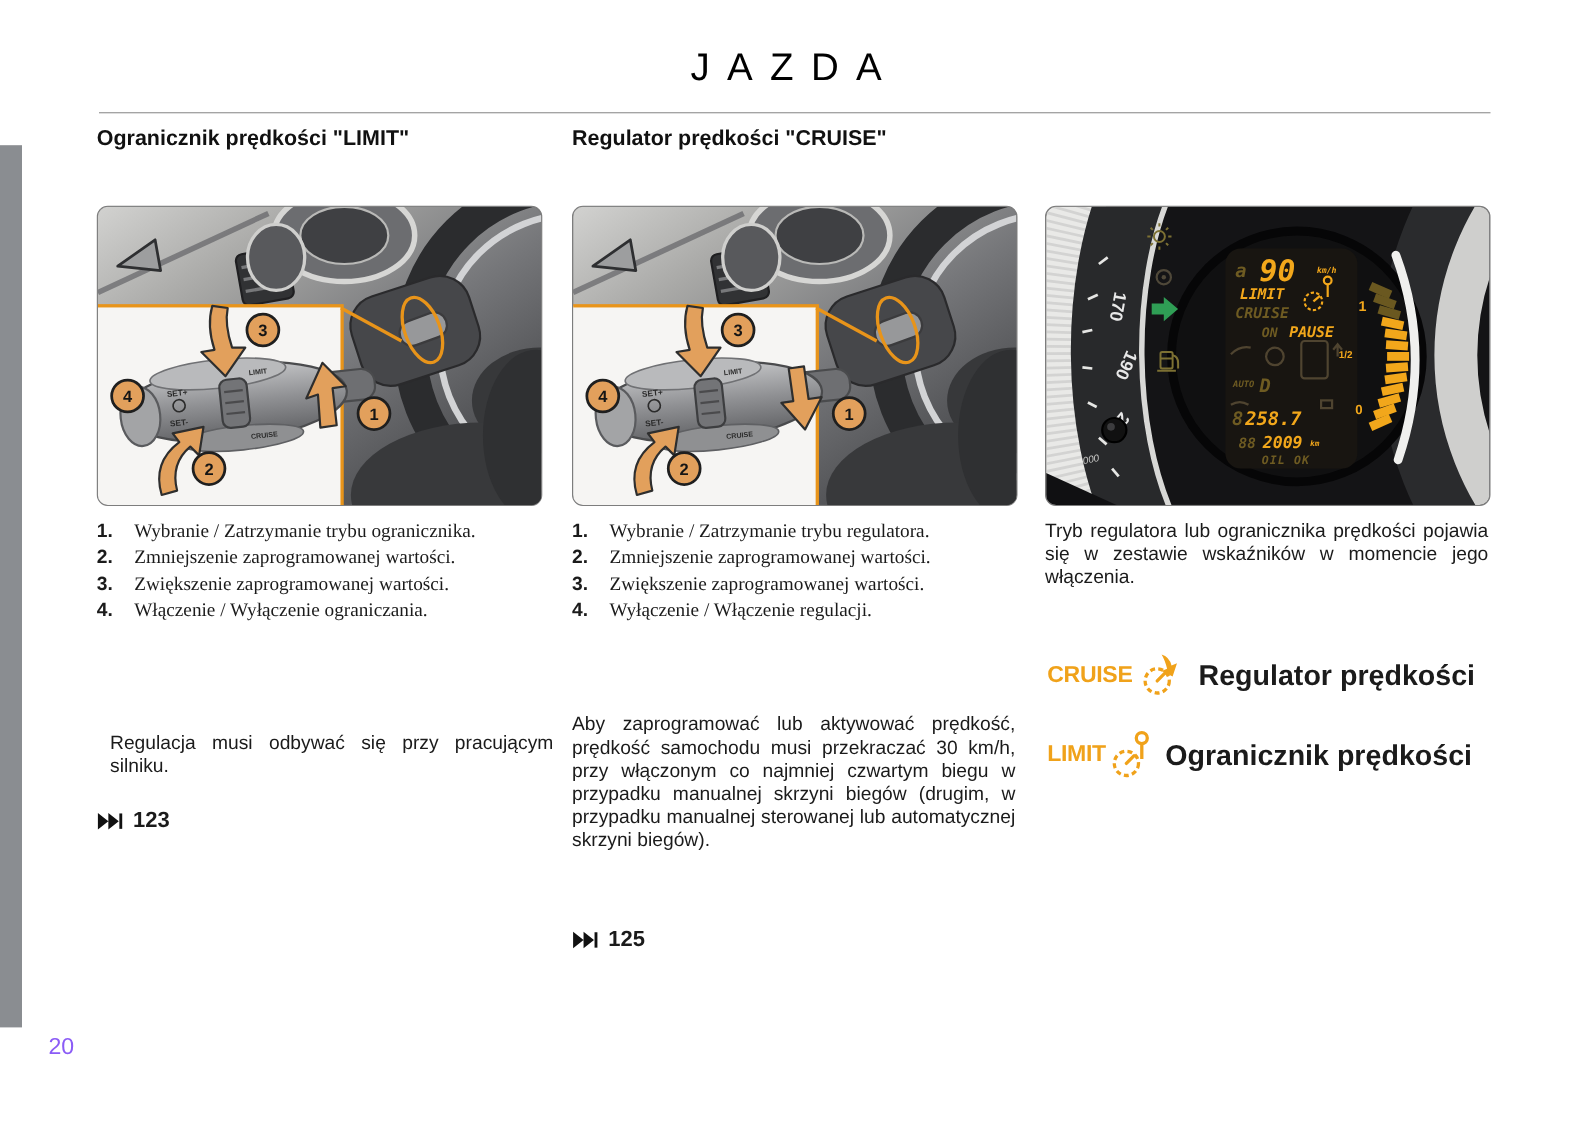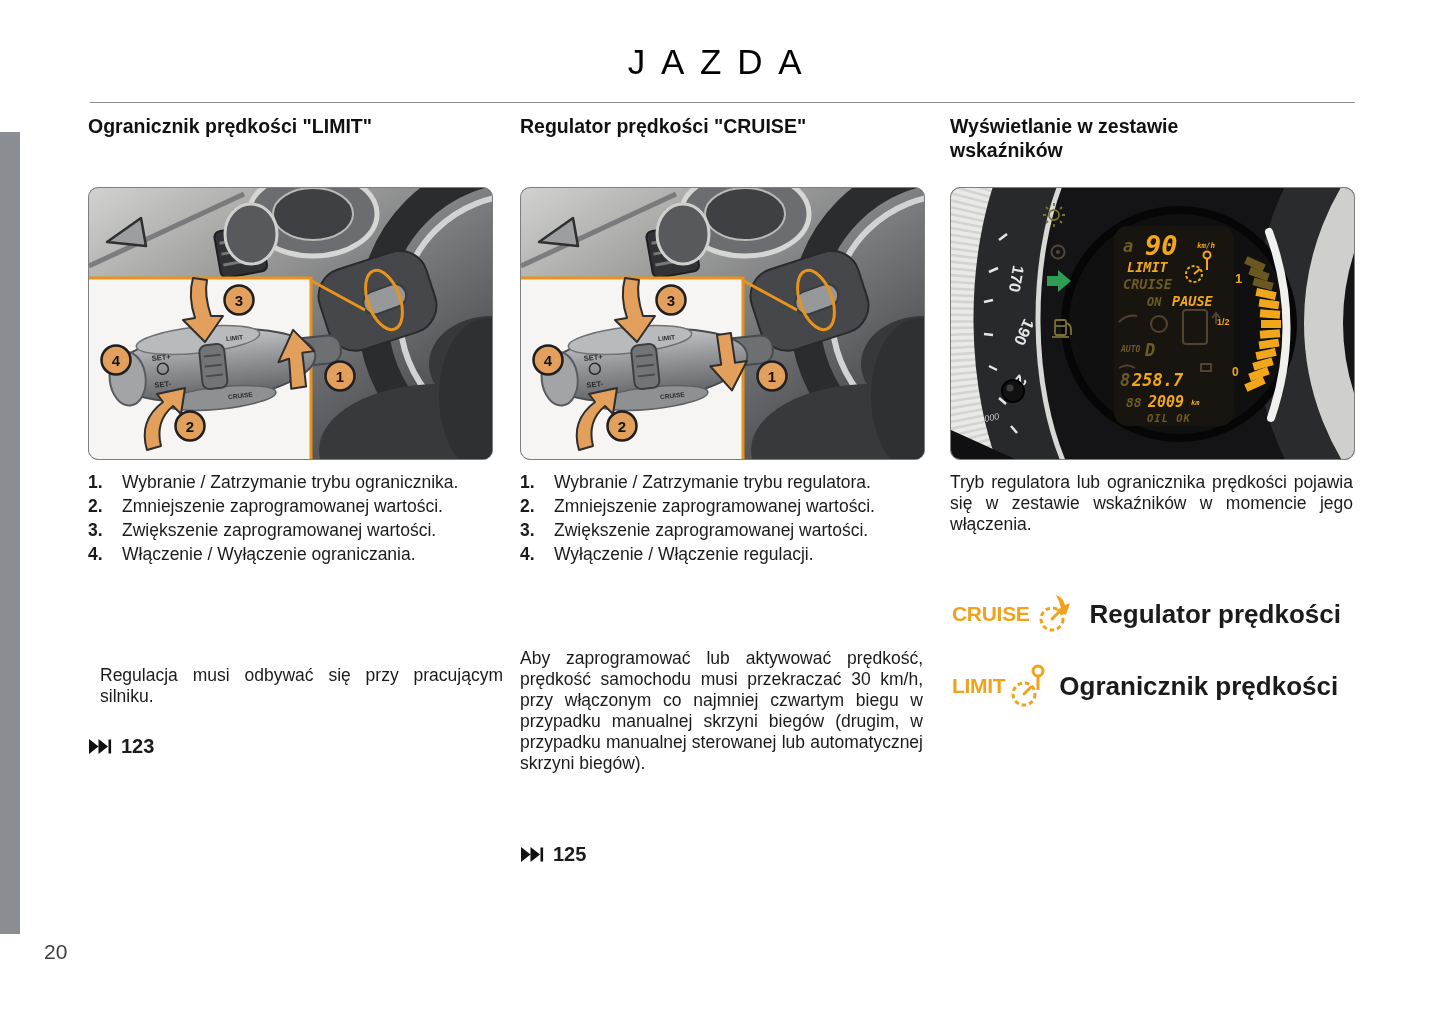--- a/index.html
+++ b/index.html
@@ -12,33 +12,33 @@
   .col{position:absolute;top:115px;width:403px;}
   .col1{left:88px;} .col2{left:520px;} .col3{left:950px;}
   .col-heading{font-size:19.5px;font-weight:bold;line-height:1.22;color:#111;}
   .col3 .col-heading{max-width:330px;}
   .photo{position:absolute;top:72px;left:0;width:403px;height:271px;border-radius:10px;
          overflow:hidden;border:1px solid #7d7d7d;background:#6f7072;}
   .photo svg{display:block;}
   .body-block{position:absolute;top:357px;left:0;width:403px;font-size:17.5px;line-height:1.2;}
   .list-item{display:flex;margin-bottom:3px;}
   .list-num{width:34px;flex:0 0 34px;font-weight:bold;}
-  .list-txt{flex:1;text-align:justify;}
+  .list-txt{flex:1;text-align:justify;font-family:Liberation Serif, serif;}
   .note{position:absolute;left:0;width:403px;font-size:17.5px;line-height:1.2;text-align:justify;}
   .note1{top:550px;margin-left:12px;} .note2{top:533px;} .note3{top:357px;width:403px;}
   .page-ref{position:absolute;left:0;display:flex;align-items:center;gap:9px;
             font-size:20px;font-weight:bold;cursor:pointer;}
   .ref1{top:620px;} .ref2{top:728px;justify-content:space-between;}
   .legend-row{position:absolute;left:2px;width:403px;display:flex;align-items:center;}
   .legend-cruise{top:478px;} .legend-limit{top:548px;}
   .legend-sym{color:#F0A21A;font-weight:bold;font-size:21px;letter-spacing:-0.3px;}
   .legend-iconbox{width:46px;display:flex;justify-content:center;}
   .legend-label{font-weight:bold;font-size:26px;margin-left:14px;}
   .legend-limit .legend-label{margin-left:8px;}
-  .page-num{position:absolute;left:44px;top:940px;font-size:21px;color:#404040;}
+  .page-num{position:absolute;left:44px;top:940px;font-size:21px;color:#8b5cf6;}
   
   .lcdB{fill:#F2A71B;font-weight:bold;}
   .lcdD{fill:#6E5B22;font-weight:bold;}
   .mono{font-family:"DejaVu Sans Mono",monospace;font-style:italic;}
   .stalk-label{fill:#2b2b2b;font-weight:bold;}
   .callout-txt{fill:#151515;font-weight:bold;font-size:15px;text-anchor:middle;}
 </style>
 </head>
 <body>
 
@@ -271,21 +271,20 @@
     <div class="page-ref ref2">
       <svg width="24" height="17" viewBox="0 0 24 17">
         <path d="M1,1 L10.5,8.5 L1,16 Z M10.5,1 L20,8.5 L10.5,16 Z" fill="#111"></path>
         <rect x="20.5" y="1.5" width="2.6" height="14" fill="#111"></rect>
       </svg>
       <span>125</span>
     </div>
   </div>
 
   <div class="col col3">
-    <div class="col-heading">Wyświetlanie w zestawie wskaźników</div>
 
     <div class="photo">
       <svg width="403" height="271" viewBox="0 0 403 271">
         <rect x="0" y="0" width="403" height="271" fill="#141416"></rect>
 
         <circle cx="620" cy="135" r="248" fill="none" stroke="#cfcfcd" stroke-width="40"></circle>
         <circle cx="620" cy="135" r="292" fill="none" stroke="#2a2b2d" stroke-width="50"></circle>
 
         <circle cx="228" cy="136" r="114" fill="#101011" stroke="#060607" stroke-width="8"></circle>
 

